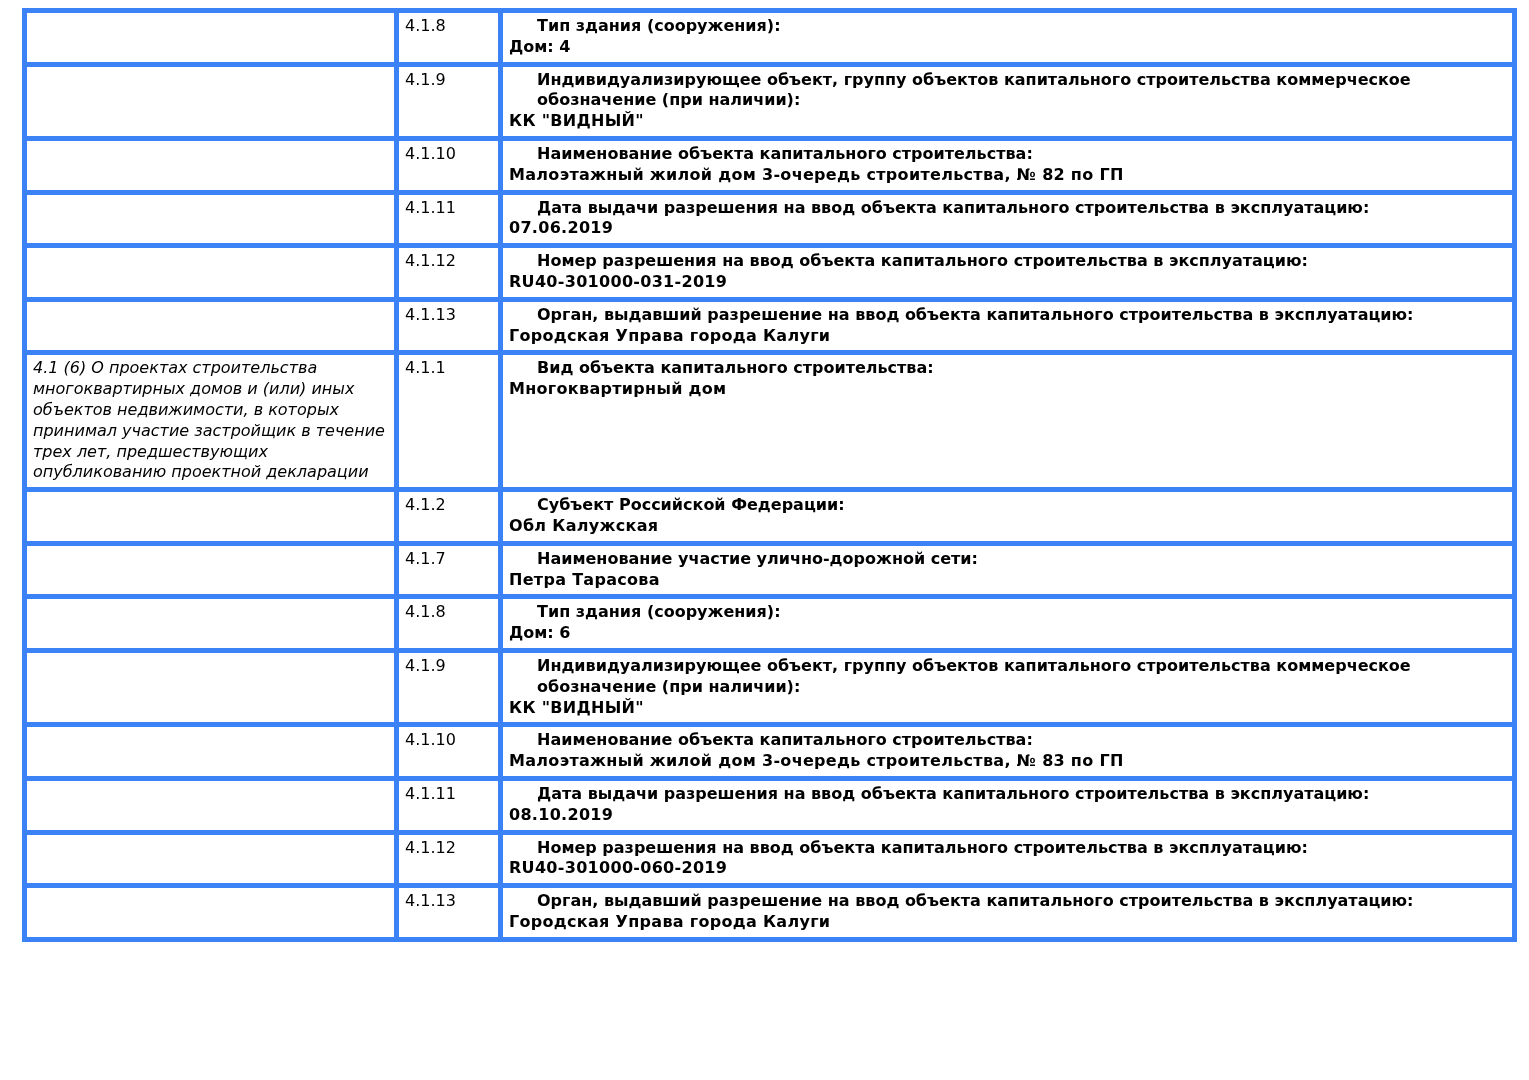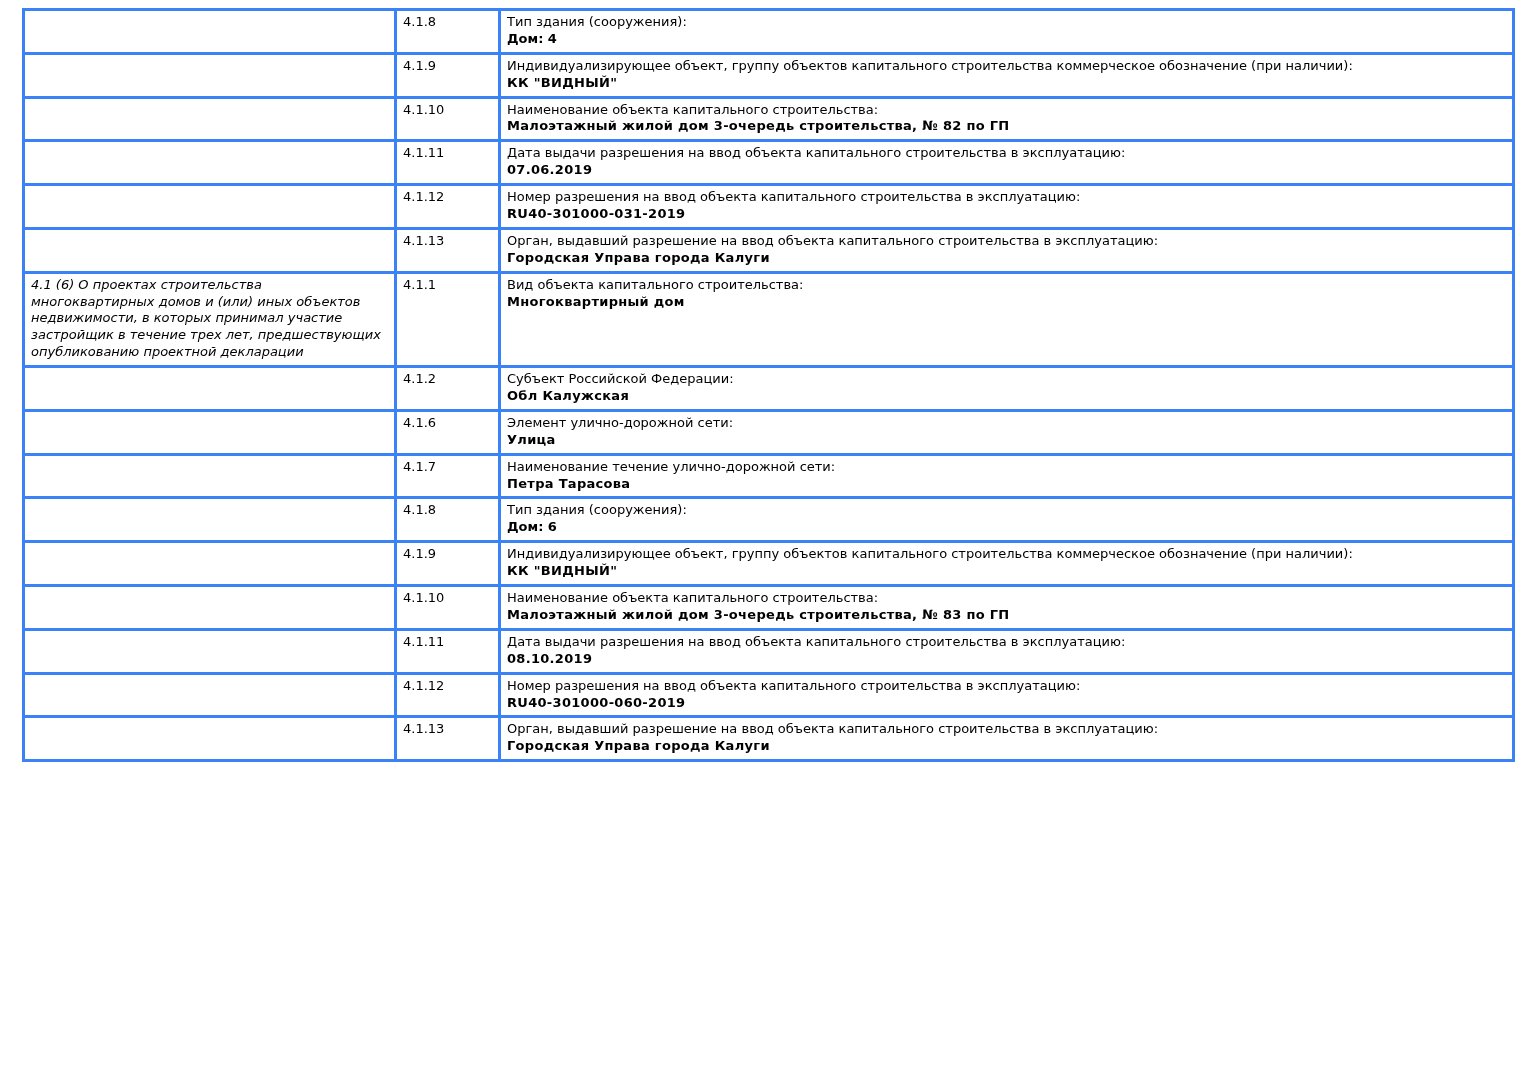--- a/index.html
+++ b/index.html
@@ -21,24 +21,24 @@
     box-sizing: border-box;
     padding: 8px 12px 0 22px;
   }
   table.decl {
     border-collapse: collapse;
     table-layout: fixed;
     width: 1490px;
     margin: 0;
   }
   table.decl td {
-    border: 3px solid #3b82f6;
+    border: 5px solid #3b82f6;
     vertical-align: top;
     padding: 3px 5px 4px 6px;
-    font-size: 13px;
+    font-size: 16px;
     line-height: 1.30;
   }
   col.c-left   { width: 372px; }
   col.c-code   { width: 104px; }
   col.c-body   { width: 1014px; }
 
   td.code {
     vertical-align: middle;
     font-size: 14.5px;
     padding-left: 8px;
@@ -46,22 +46,23 @@
   td.left {
     font-size: 14.5px;
     line-height: 1.30;
     padding-top: 4px;
     font-style: italic;
   }
   td.body {
     padding-left: 8px;
   }
   .label {
-    font-weight: normal;
+    font-weight: bold;
     white-space: normal;
+    margin-left: 28px;
   }
   .value {
     font-weight: bold;
     letter-spacing: 0.3px;
   }
   .value.plain {
     font-weight: bold;
     letter-spacing: 0;
   }
   td.mid {
@@ -148,34 +149,26 @@
         <td class="code mid">4.1.2</td>
         <td class="body">
           <div class="label">Субъект Российской Федерации:</div>
           <div class="value">Обл Калужская</div>
         </td>
       </tr>
 
 
 
 
-      <tr>
-        <td class="left"></td>
-        <td class="code mid">4.1.6</td>
-        <td class="body">
-          <div class="label">Элемент улично-дорожной сети:</div>
-          <div class="value">Улица</div>
-        </td>
-      </tr>
 
       <tr>
         <td class="left"></td>
         <td class="code mid">4.1.7</td>
         <td class="body">
-          <div class="label">Наименование течение улично-дорожной сети:</div>
+          <div class="label">Наименование участие улично-дорожной сети:</div>
           <div class="value">Петра Тарасова</div>
         </td>
       </tr>
 
       <tr>
         <td class="left"></td>
         <td class="code mid">4.1.8</td>
         <td class="body">
           <div class="label">Тип здания (сооружения):</div>
           <div class="value plain">Дом: 6</div>

